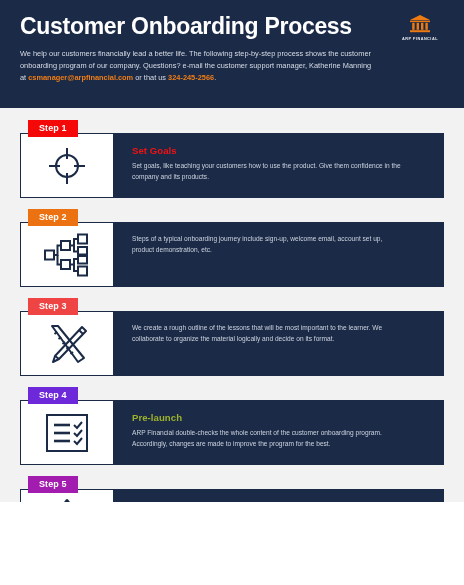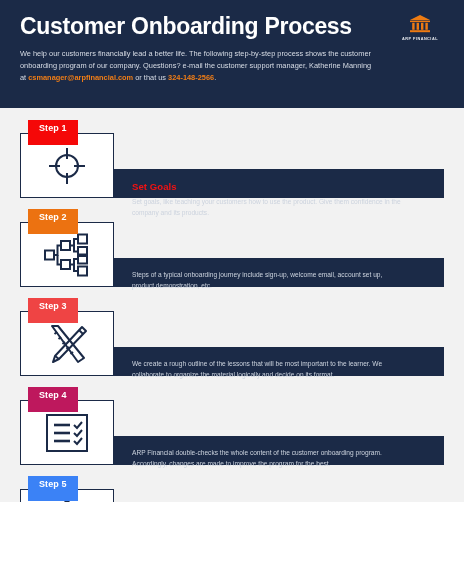--- a/index.html
+++ b/index.html
@@ -66,21 +66,21 @@
     margin-bottom: 11px;
     height: 78px;
   }
   .step:last-child { margin-bottom: 0; }
 
   .badge {
     position: absolute;
     left: 8px;
     top: 0;
     z-index: 3;
-    padding: 4px 11px 12px 11px;
+    padding: 4px 11px 4px 11px;
     color: #ffffff;
     font-size: 9px;
     font-weight: bold;
     letter-spacing: 0.1px;
     line-height: 1;
   }
 
   .step-body {
     position: absolute;
     left: 0;
@@ -96,21 +96,20 @@
     border: 1.4px solid #1b2a47;
     display: flex;
     align-items: center;
     justify-content: center;
   }
   .icon-box svg { display: block; }
   .text-box {
     flex: 1 1 auto;
     background: #1b2a47;
     padding: 12px 16px 10px 18px;
-    margin-top: 36px;
   }
   .step-title {
     font-size: 9.6px;
     font-weight: bold;
     margin-bottom: 5px;
     letter-spacing: 0.05px;
   }
   .step-desc {
     color: #ccd3de;
     font-size: 6.6px;
@@ -119,21 +118,21 @@
   }
 </style>
 </head>
 <body>
 
 <div class="page">
 
   <div class="header">
     <div class="header-title">Customer Onboarding Process</div>
     <div class="header-desc">
-      <span>We help our customers financially lead a better life. The following step-by-step process shows the customer onboarding program of our company. Questions? e-mail the customer support manager, Katherine Manning at </span><span class="hl">csmanager@arpfinancial.com</span><span> or that us </span><span class="hl">324-148-2566</span><span>.</span>
+      <span>We help our customers financially lead a better life. The following step-by-step process shows the customer onboarding program of our company. Questions? e-mail the customer support manager, Katherine Manning at </span><span class="hl">csmanager@arpfinancial.com</span><span> or that us </span><span class="hl">324-245-2566</span><span>.</span>
     </div>
 
     <div class="logo">
       <span>
         <svg width="22" height="20" viewBox="0 0 22 20">
           <polygon points="11,1 21,6 1,6" fill="#ee7b12"></polygon>
           <rect x="1" y="6.6" width="20" height="1.5" fill="#ee7b12"></rect>
           <rect x="3.2" y="8.8" width="2.4" height="7" fill="#ee7b12"></rect>
           <rect x="7.6" y="8.8" width="2.4" height="7" fill="#ee7b12"></rect>
           <rect x="12" y="8.8" width="2.4" height="7" fill="#ee7b12"></rect>
@@ -216,43 +215,44 @@
             </svg>
           </span>
         </div>
         <div class="text-box">
           <div class="step-desc">We create a rough outline of the lessons that will be most important to the learner. We collaborate to organize the material logically and decide on its format.</div>
         </div>
       </div>
     </div>
 
     <div class="step">
-      <div class="badge" style="background:#be185d">Step 4</div>
+      <div class="badge" style="background:#6d28d9">Step 4</div>
       <div class="step-body">
         <div class="icon-box">
           <span>
             <svg width="46" height="42" viewBox="0 0 46 42" fill="none" stroke="#1b2a47" stroke-width="2">
               <rect x="3" y="3" width="40" height="36"></rect>
               <line x1="10" y1="13" x2="26" y2="13" stroke-width="2.6"></line>
               <line x1="10" y1="21" x2="26" y2="21" stroke-width="2.6"></line>
               <line x1="10" y1="29" x2="26" y2="29" stroke-width="2.6"></line>
               <polyline points="30,13 33,16 38,10"></polyline>
               <polyline points="30,21 33,24 38,18"></polyline>
               <polyline points="30,29 33,32 38,26"></polyline>
             </svg>
           </span>
         </div>
         <div class="text-box">
+          <div class="step-title" style="color:#9cb22b">Pre-launch</div>
           <div class="step-desc">ARP Financial double-checks the whole content of the customer onboarding program. Accordingly, changes are made to improve the program for the best.</div>
         </div>
       </div>
     </div>
 
     <div class="step">
-      <div class="badge" style="background:#3b82f6">Step 5</div>
+      <div class="badge" style="background:#a21caf">Step 5</div>
       <div class="step-body">
         <div class="icon-box">
           <span>
             <svg width="34" height="50" viewBox="0 0 34 50" fill="none" stroke="#1b2a47" stroke-width="2" stroke-linejoin="round">
               <path d="M17 3 C11.5 9 9.5 17 9.5 25 L9.5 35 L24.5 35 L24.5 25 C24.5 17 22.5 9 17 3 Z"></path>
               <circle cx="17" cy="16" r="3"></circle>
               <path d="M9.5 27 L4.5 33 L4.5 40 L9.5 35"></path>
               <path d="M24.5 27 L29.5 33 L29.5 40 L24.5 35"></path>
               <path d="M13 35 L13 42 L17 47 L21 42 L21 35"></path>
             </svg>

